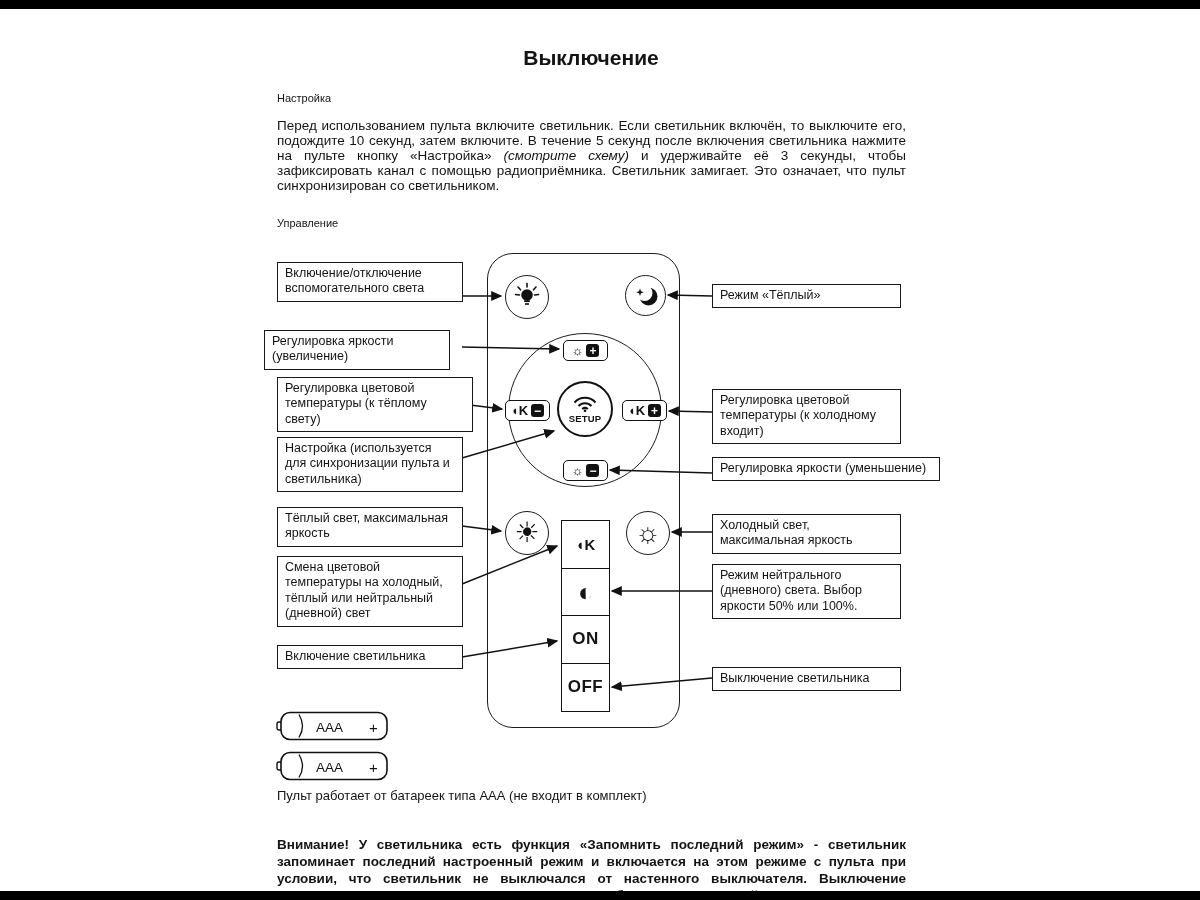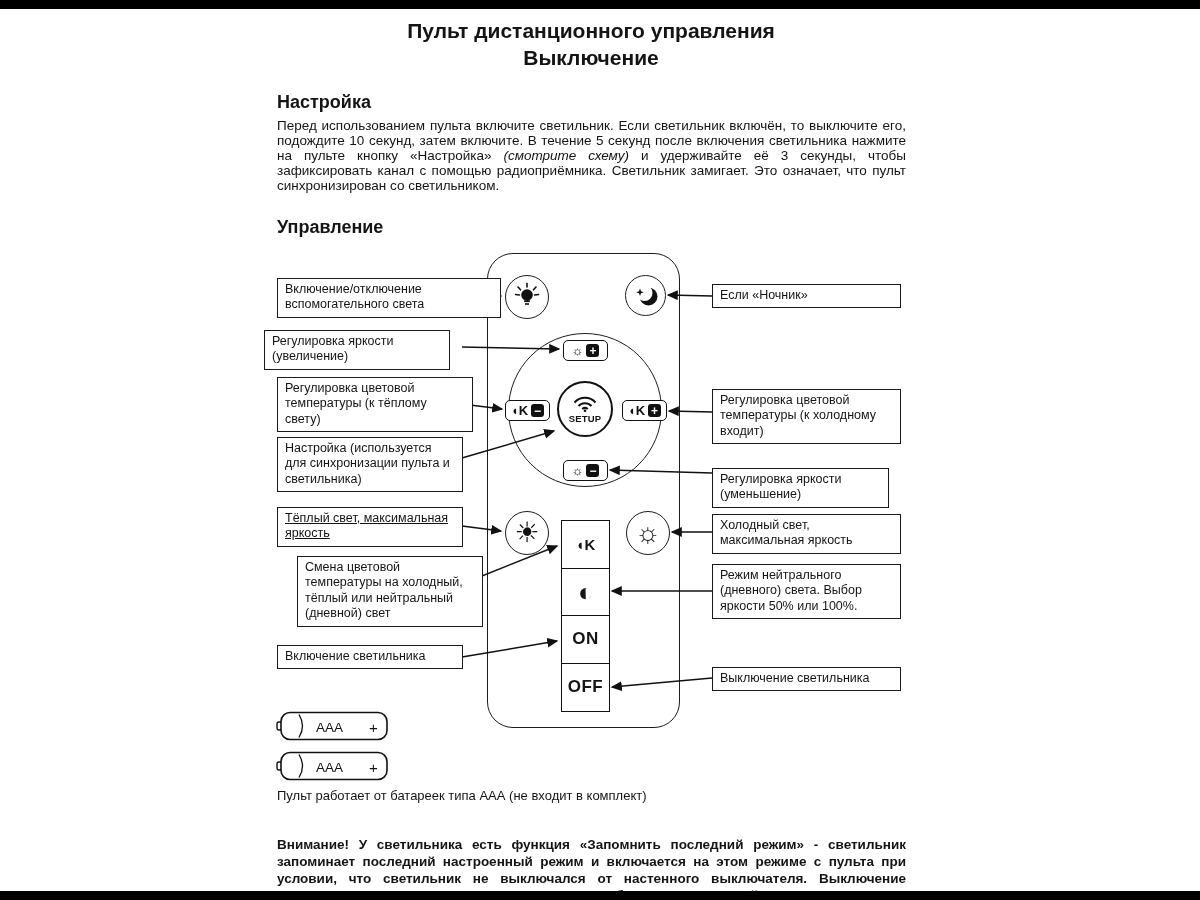--- a/index.html
+++ b/index.html
@@ -12,21 +12,21 @@
     overflow:hidden;
   }
   .abs { position:absolute; }
   .bar { position:absolute; left:0; width:1200px; height:9px; background:#000; z-index:50; }
   .bar.top { top:0; }
   .bar.bottom { bottom:0; }
 
   .title { left:0; top:17px; width:1182px; text-align:center;
            font-size:21px; font-weight:bold; line-height:27px; z-index:2; }
 
-  .h2 { font-size:18px; font-weight:bold; z-index:2; }
+  .h2 { font-size:11px; font-weight:normal; z-index:2; }
   .para { font-size:13.5px; line-height:15px; text-align:justify; z-index:2; }
 
   .callout { position:absolute; border:1.3px solid #1a1a1a; background:#fff;
              padding:3px 7px 4px; font-size:12.5px; line-height:15.4px; z-index:10; }
 
   .arrows { position:absolute; left:0; top:0; z-index:7; pointer-events:none; }
 
   .remote-body { left:487px; top:253px; width:193px; height:475px;
                  border:1.7px solid #1d1d1d; border-radius:26px; background:#fff; z-index:2; }
   .big-circle  { left:508px; top:333px; width:154px; height:154px;
@@ -62,21 +62,21 @@
 
   svg text { font-family:"Liberation Sans", sans-serif; fill:#141414; }
 </style>
 </head>
 <body>
 
 <div class="bar top"></div>
 <div class="bar bottom"></div>
 
 <div class="abs title">
-  <span>Пульт дистанционного управления</span><br>
+  <br>
   <span>Выключение</span>
 </div>
 
 <div class="abs h2" style="left:277px; top:92px;">Настройка</div>
 
 <p class="abs para" style="left:277px; top:118px; width:629px;">
   <span>Перед использованием пульта включите светильник. Если светильник включён, то выключите его, подождите 10 секунд, затем включите. В течение 5 секунд после включения светильника нажмите на пульте кнопку «Настройка» </span><i>(смотрите схему)</i><span> и удерживайте её 3 секунды, чтобы зафиксировать канал с помощью радиоприёмника. Светильник замигает. Это означает, что пульт синхронизирован со светильником.</span>
 </p>
 
 <div class="abs h2" style="left:277px; top:217px;">Управление</div>
@@ -97,31 +97,31 @@
     <line x1="462" y1="657" x2="557" y2="641" marker-end="url(#ah)"></line>
     <line x1="712" y1="296" x2="668" y2="295" marker-end="url(#ah)"></line>
     <line x1="712" y1="412" x2="669" y2="411" marker-end="url(#ah)"></line>
     <line x1="712" y1="473" x2="610" y2="470" marker-end="url(#ah)"></line>
     <line x1="712" y1="532" x2="672" y2="532" marker-end="url(#ah)"></line>
     <line x1="712" y1="591" x2="612" y2="591" marker-end="url(#ah)"></line>
     <line x1="712" y1="678" x2="612" y2="687" marker-end="url(#ah)"></line>
   </g>
 </svg>
 
-<div class="callout" style="left:277px; top:278px; width:224px;">Включение/отключение вспомогательного света</div>
+<div class="callout" style="left:277px; top:262px; width:186px;">Включение/отключение вспомогательного света</div>
 <div class="callout" style="left:264px; top:330px; width:186px;">Регулировка яркости (увеличение)</div>
 <div class="callout" style="left:277px; top:377px; width:196px;">Регулировка цветовой температуры (к тёплому свету)</div>
 <div class="callout" style="left:277px; top:437px; width:186px;">Настройка (используется для синхронизации пульта и светильника)</div>
-<div class="callout" style="left:277px; top:507px; width:186px;text-decoration:underline;">Тёплый свет, максимальная яркость</div>
-<div class="callout" style="left:277px; top:556px; width:186px;margin-left:20px;">Смена цветовой температуры на холодный, тёплый или нейтральный (дневной) свет</div>
+<div class="callout" style="left:277px; top:507px; width:186px;">Тёплый свет, максимальная яркость</div>
+<div class="callout" style="left:277px; top:556px; width:186px;">Смена цветовой температуры на холодный, тёплый или нейтральный (дневной) свет</div>
 <div class="callout" style="left:277px; top:645px; width:186px;">Включение светильника</div>
 
-<div class="callout" style="left:712px; top:284px; width:189px;">Если «Ночник»</div>
+<div class="callout" style="left:712px; top:284px; width:189px;">Режим «Тёплый»</div>
 <div class="callout" style="left:712px; top:389px; width:189px;">Регулировка цветовой температуры (к холодному входит)</div>
-<div class="callout" style="left:712px; top:457px; width:177px;margin-top:11px;">Регулировка яркости (уменьшение)</div>
+<div class="callout" style="left:712px; top:457px; width:228px;">Регулировка яркости (уменьшение)</div>
 <div class="callout" style="left:712px; top:514px; width:189px;">Холодный свет, максимальная яркость</div>
 <div class="callout" style="left:712px; top:564px; width:189px;">Режим нейтрального (дневного) света. Выбор яркости 50% или 100%.</div>
 <div class="callout" style="left:712px; top:667px; width:189px;">Выключение светильника</div>
 
 <div class="abs remote-body"></div>
 
 <div class="circle-btn" style="left:505px; top:275px; width:44px; height:44px;">
   <svg width="30" height="30" viewBox="0 0 30 30">
     <g stroke="#111" stroke-width="1.6" stroke-linecap="round">
       <line x1="15" y1="1.5" x2="15" y2="5"></line>

